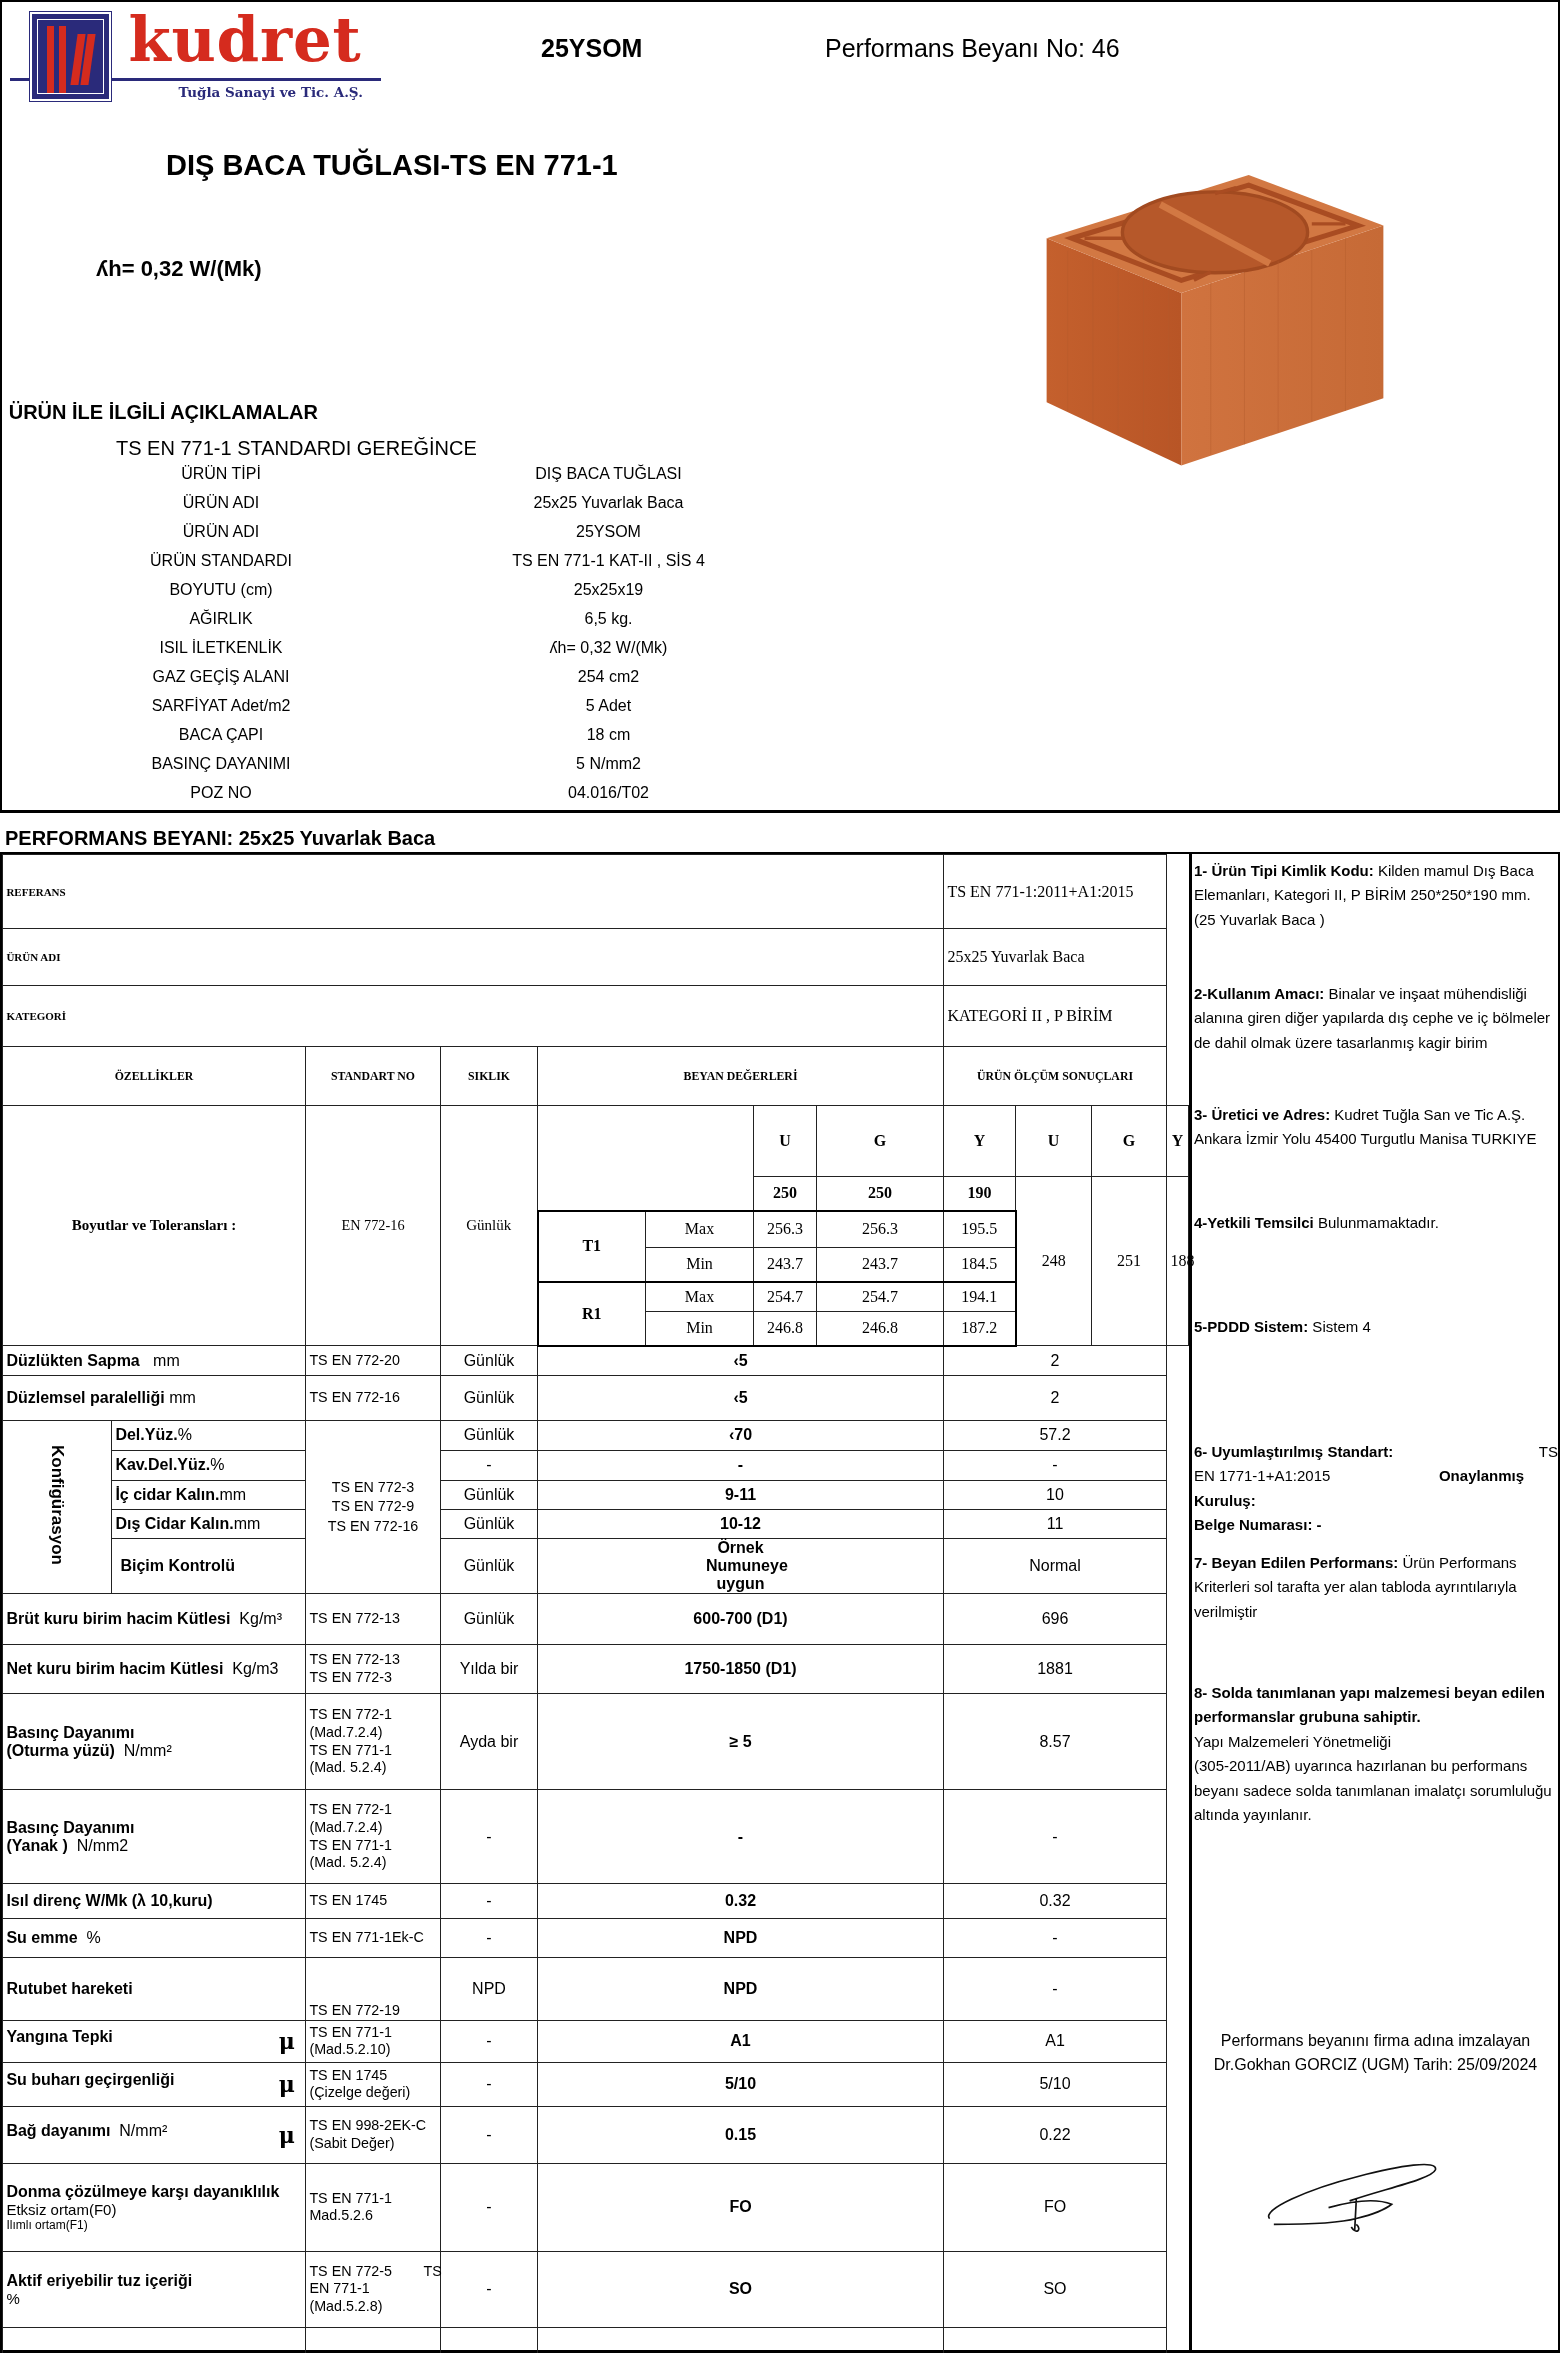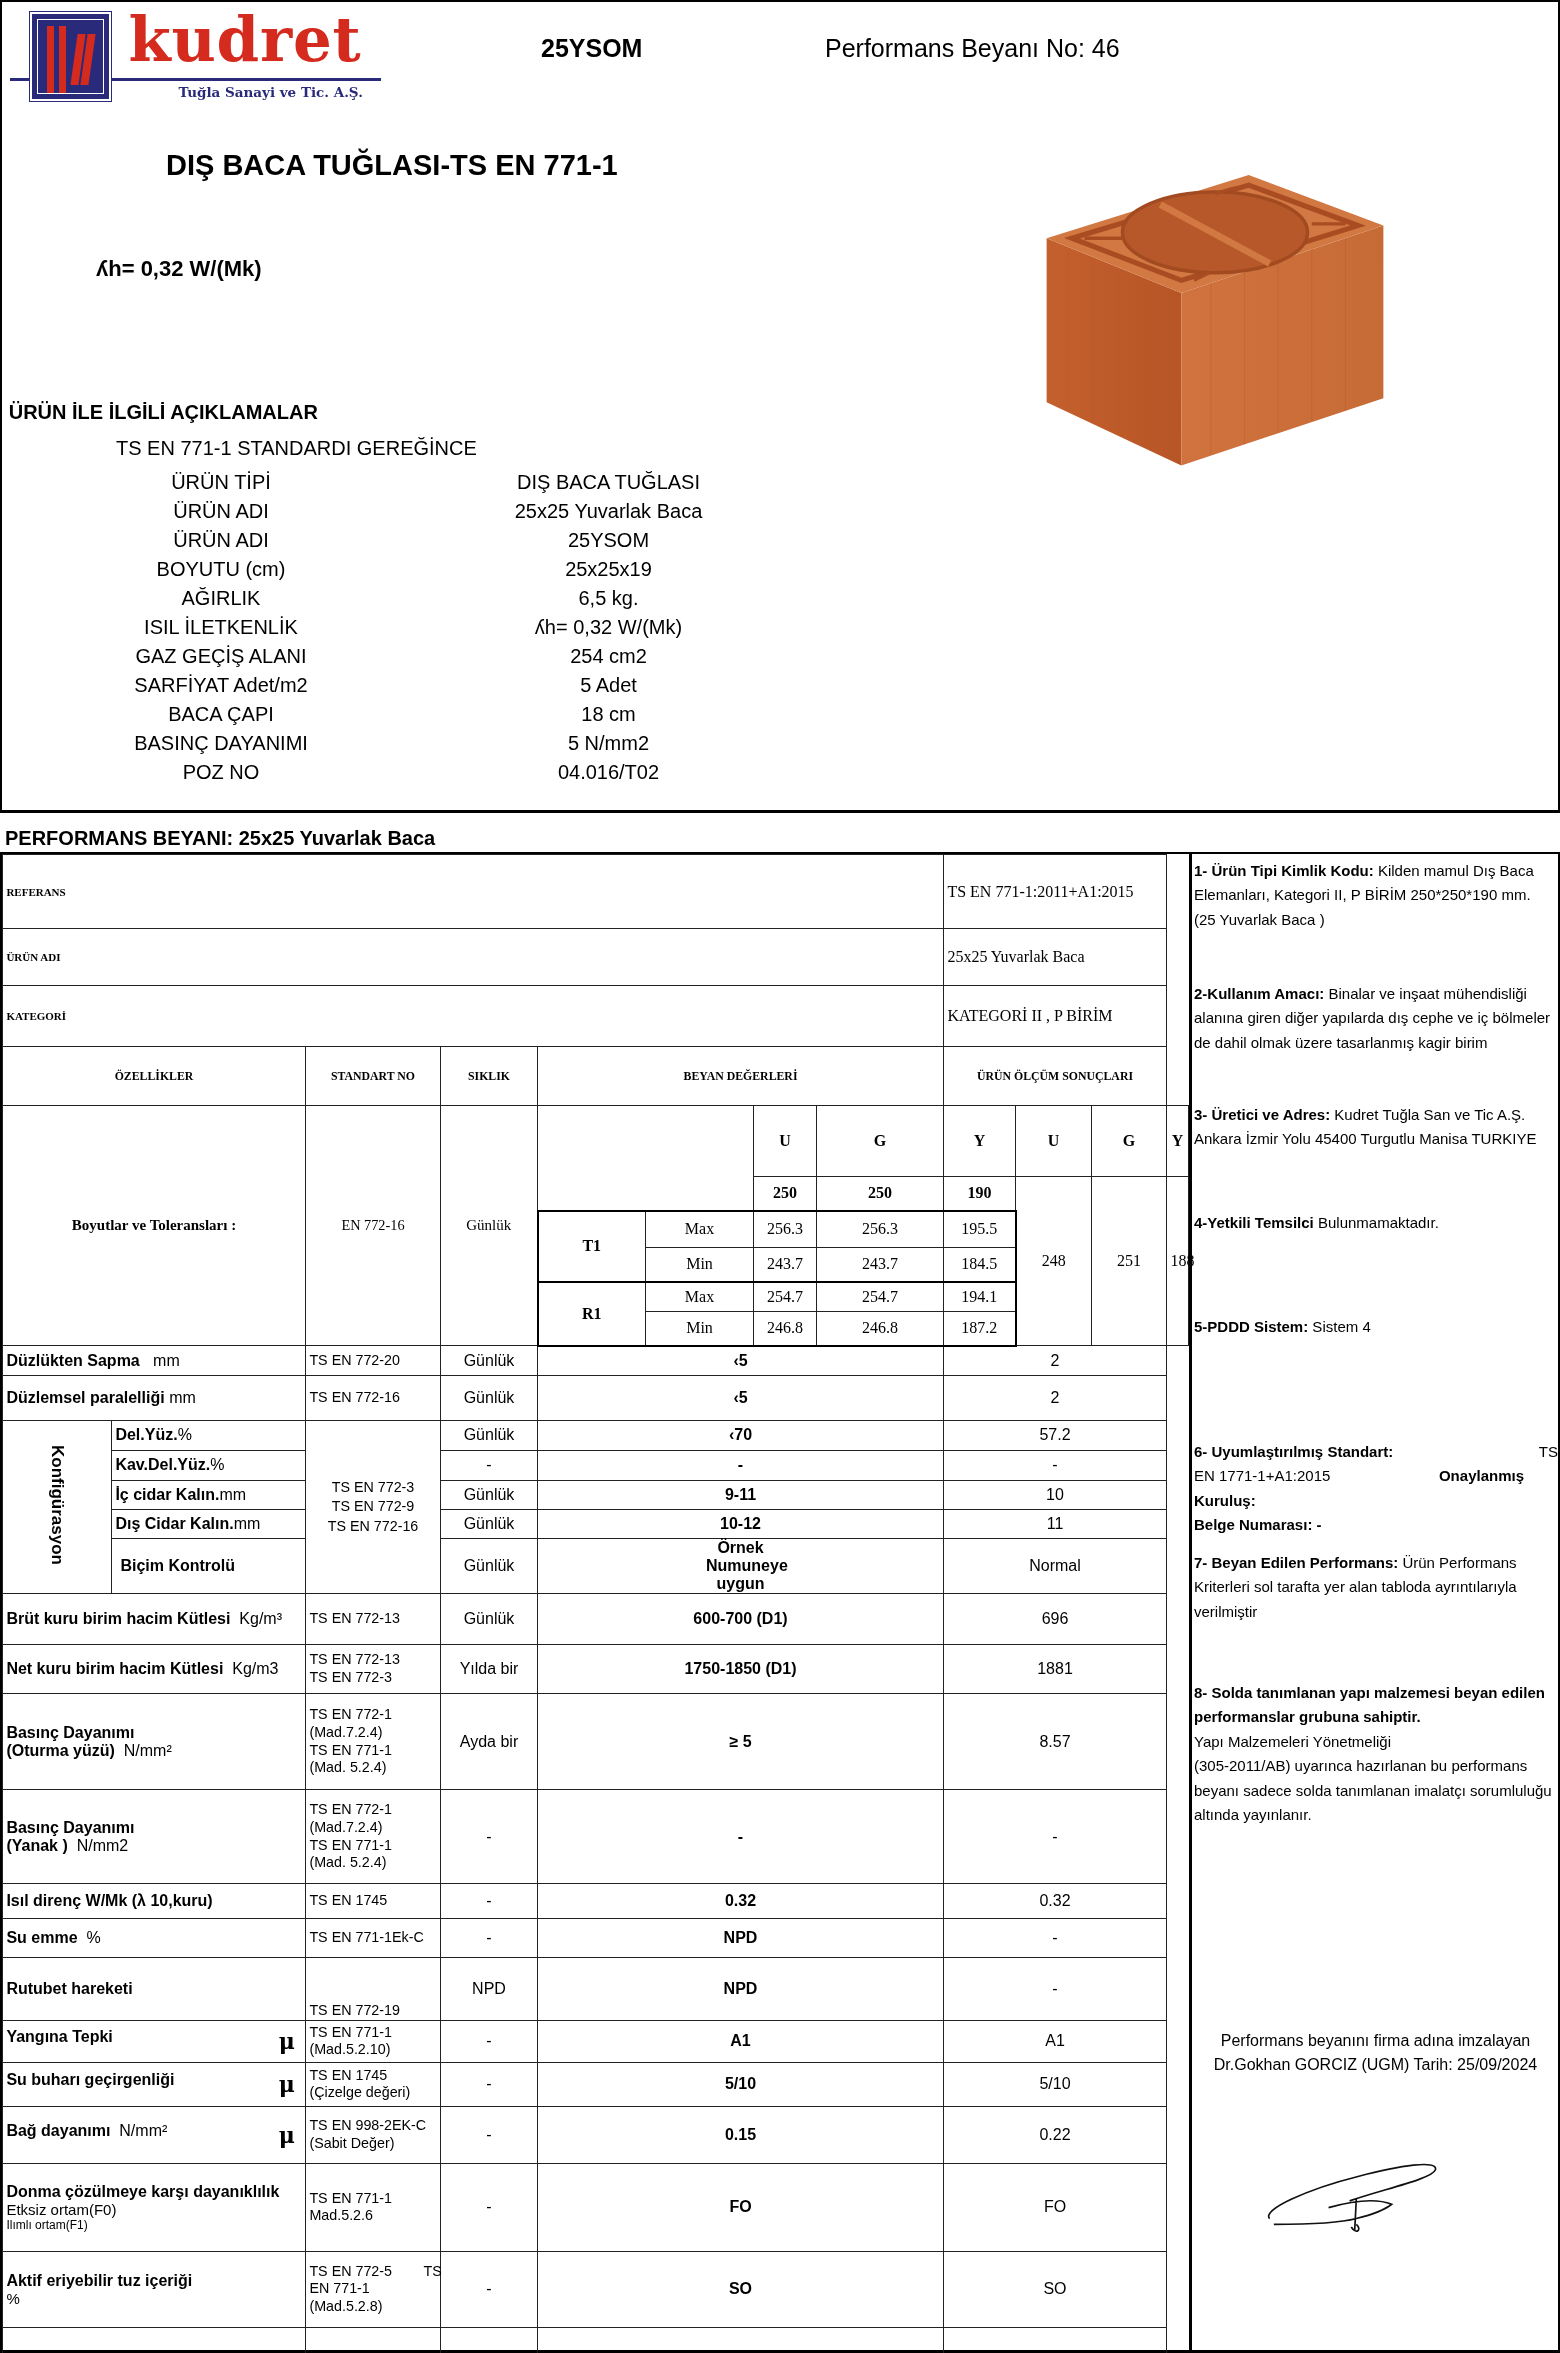--- a/index.html
+++ b/index.html
@@ -19,21 +19,21 @@
   .hdr-code { position: absolute; left: 539px; top: 32px; font-size: 25px; font-weight: bold; }
   .hdr-decl { position: absolute; left: 823px; top: 32px; font-size: 25px; }
   .doc-title { position: absolute; left: 164px; top: 147px; font-size: 29px; font-weight: bold; }
   .lambda-line { position: absolute; left: 94px; top: 254px; font-size: 22px; font-weight: bold; }
 
   .brick { position: absolute; left: 1032px; top: 173px; width: 362px; height: 299px; }
 
   .sec-title { position: absolute; left: 6.7px; top: 399px; font-size: 20px; font-weight: bold; }
   .spec-caption { position: absolute; left: 114px; top: 435px; font-size: 20px; }
   .spec-list { position: absolute; left: 0; top: 463px; width: 800px; }
-  .spec-row { display: flex; height: 29px; font-size: 20px; align-items: flex-end; }
+  .spec-row { display: flex; height: 29px; font-size: 16px; align-items: flex-start; }
   .spec-row .k { width: 438px; text-align: center; }
   .spec-row .v { width: 337px; text-align: center; }
 
   
   .perf-title { position: absolute; left: 5px; top: 827px; font-size: 20px; font-weight: bold; }
 
   
   .main { position: absolute; left: 0; top: 852px; width: 1560px; height: 1502px; border: 2.5px solid #000; border-bottom: 4.2px solid #000; }
   .col-divider { position: absolute; left: 1187px; top: 0; bottom: 0; width: 3.4px; background: #000; }
 
@@ -124,20 +124,24 @@
       </div>
     <div class="spec-row">
         <span class="k">ÜRÜN ADI</span>
         <span class="v">25x25 Yuvarlak Baca</span>
       </div>
     <div class="spec-row">
         <span class="k">ÜRÜN ADI</span>
         <span class="v">25YSOM</span>
       </div>
     <div class="spec-row">
+        <span class="k">ÜRÜN STANDARDI</span>
+        <span class="v">TS EN 771-1 KAT-II , SİS 4</span>
+      </div>
+    <div class="spec-row">
         <span class="k">BOYUTU (cm)</span>
         <span class="v">25x25x19</span>
       </div>
     <div class="spec-row">
         <span class="k">AĞIRLIK</span>
         <span class="v">6,5 kg.</span>
       </div>
     <div class="spec-row">
         <span class="k">ISIL İLETKENLİK</span>
         <span class="v">ʎh= 0,32 W/(Mk)</span>

